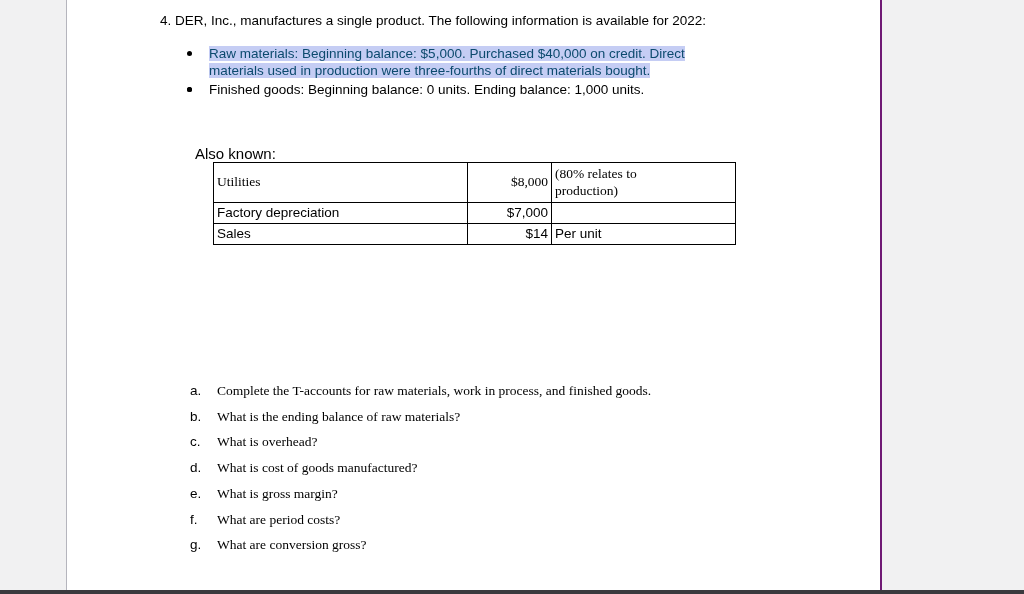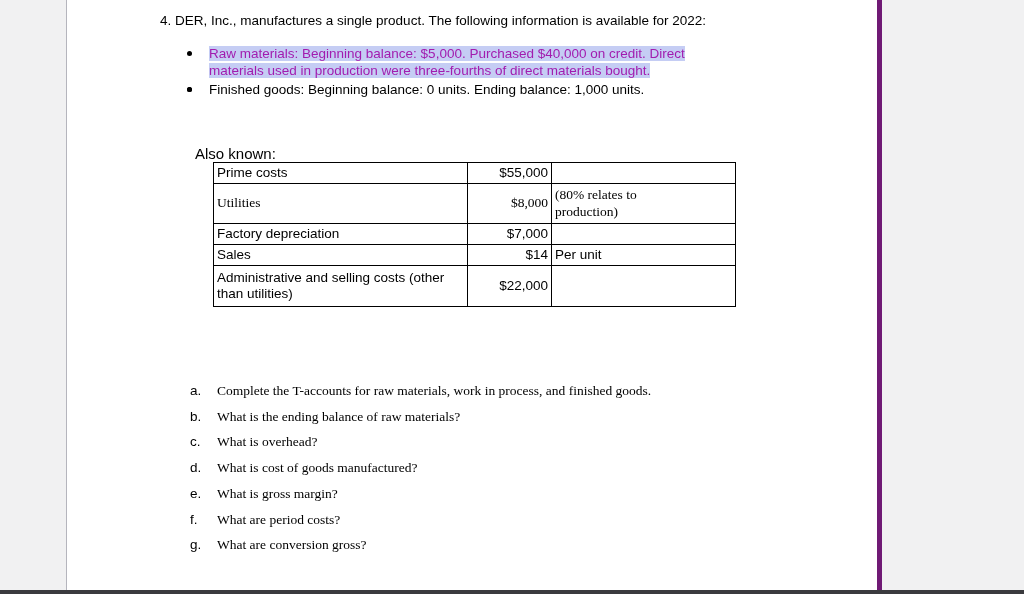--- a/index.html
+++ b/index.html
@@ -17,21 +17,21 @@
   }
   .page {
     position: absolute;
     left: 66px;
     top: 0;
     width: 816px;
     height: 594px;
     box-sizing: border-box;
     background: #ffffff;
     border-left: 1px solid #b5b5bd;
-    border-right: 5px solid #701a75;
+    border-right: 2px solid #701a75;
   }
   .title {
     position: absolute;
     left: 93px;
     top: 12px;
     font-size: 13.5px;
     line-height: 17px;
     white-space: nowrap;
   }
   .bullets {
@@ -54,21 +54,21 @@
     width: 5px;
     height: 5px;
     border-radius: 50%;
     background: #000;
   }
   .btext {
     white-space: pre-line;
   }
   .btext.hl {
     background: #c5cdf4;
-    color: #a21caf;
+    color: #0c4a6e;
   }
   .also-known {
     position: absolute;
     left: 128px;
     top: 145px;
     font-size: 15px;
     line-height: 17px;
   }
   table.costs {
     position: absolute;
@@ -145,47 +145,36 @@
 
   <div class="also-known">Also known:</div>
 
   <table class="costs">
     <colgroup>
       <col style="width:254px">
       <col style="width:84px">
       <col style="width:184px">
     </colgroup>
     <tbody>
-        <tr class="row-s">
-      <td class="lbl">Prime costs</td>
-      <td class="amt">$55,000</td>
-      <td class="note"></td>
-    </tr>
     <tr class="row-m">
       <td class="lbl">Utilities</td>
       <td class="amt">$8,000</td>
       <td class="note">(80% relates to
 production)</td>
     </tr>
     <tr class="row-s">
       <td class="lbl">Factory depreciation</td>
       <td class="amt">$7,000</td>
       <td class="note"></td>
     </tr>
     <tr class="row-s">
       <td class="lbl">Sales</td>
       <td class="amt">$14</td>
       <td class="note">Per unit</td>
     </tr>
-    <tr class="row-m2">
-      <td class="lbl">Administrative and selling costs (other
-than utilities)</td>
-      <td class="amt">$22,000</td>
-      <td class="note"></td>
-    </tr>
   </tbody>
     </table>
 
   <div class="questions">
     <div class="q-row">
       <span class="q-letter">a.</span>
       <span class="q-text">Complete the T-accounts for raw materials, work in process, and finished goods.</span>
     </div>
     <div class="q-row">
       <span class="q-letter">b.</span>

